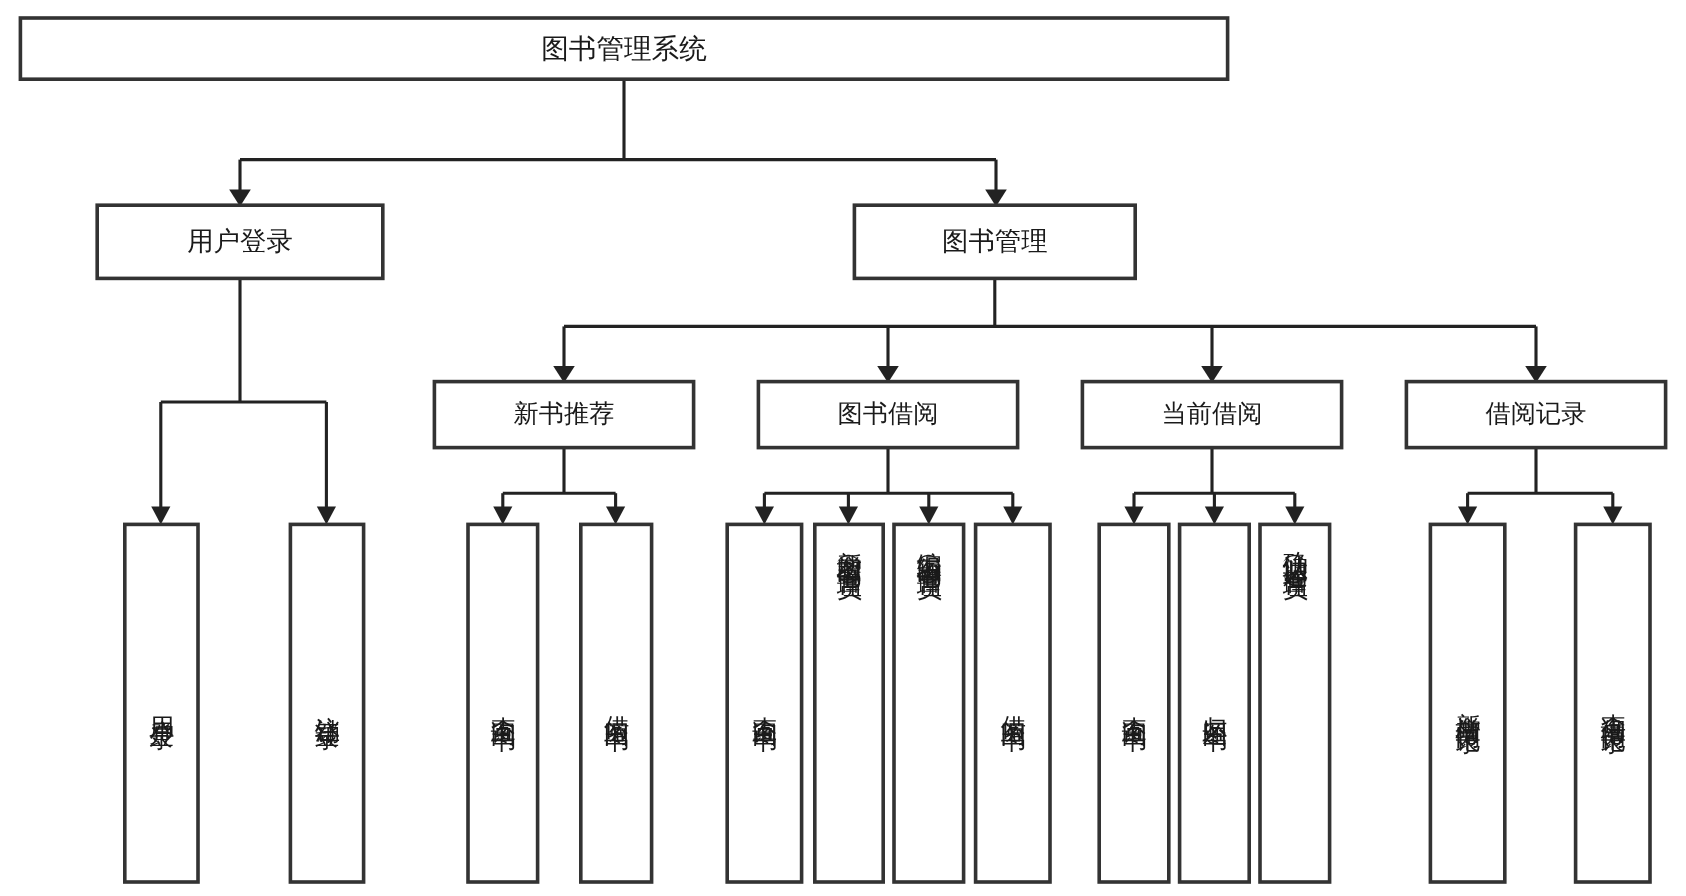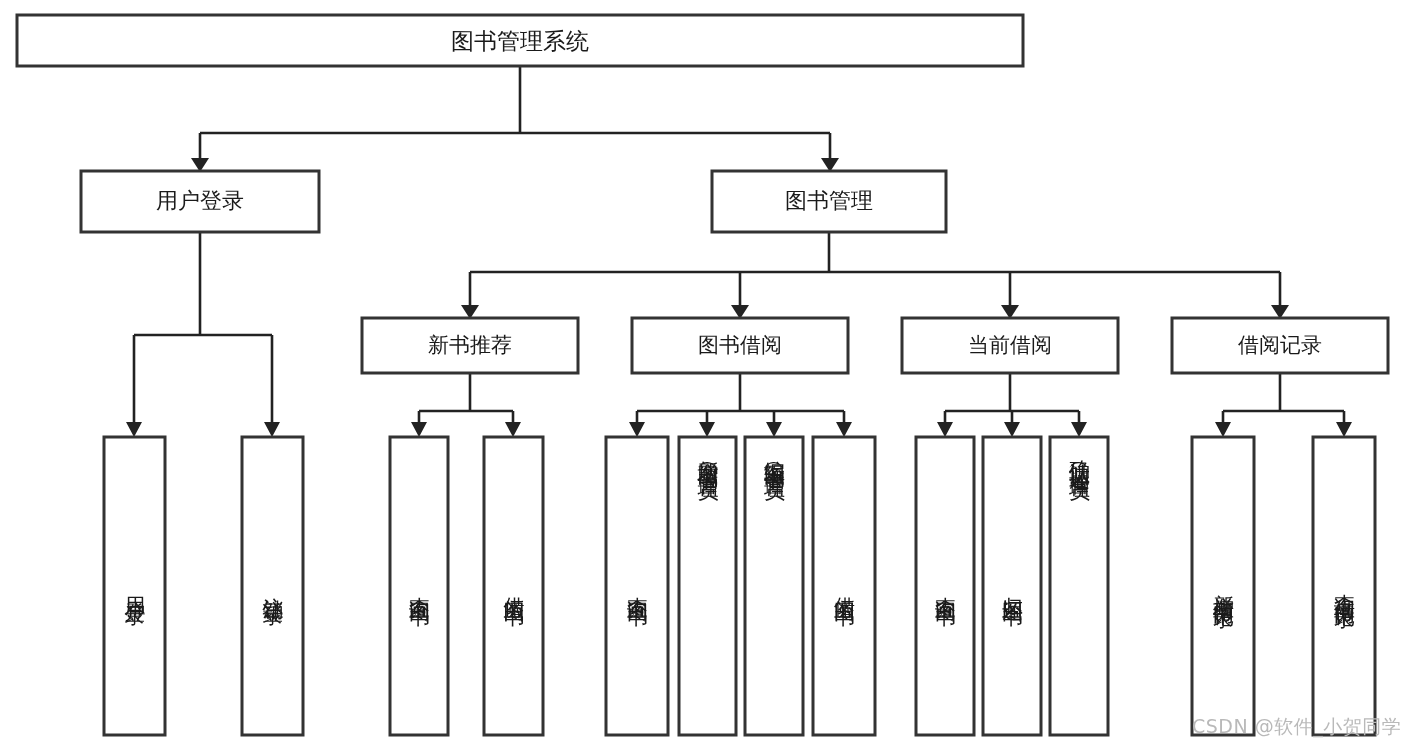--- a/index.html
+++ b/index.html
@@ -204,14 +204,13 @@
   <div class="leaf" style="left:1050px;top:437px;width:58px;height:298px;">
     <span class="leaf-text" style="justify-content:flex-start;padding-top:6px;">确认归还（管理员）</span>
   </div>
   <div class="leaf" style="left:1192px;top:437px;width:62px;height:298px;">
     <span class="leaf-text">新增借阅记录</span>
   </div>
   <div class="leaf" style="left:1313px;top:437px;width:62px;height:298px;">
     <span class="leaf-text">查询借阅记录</span>
   </div>
 
-  <div class="watermark">CSDN @软件_小贺同学</div>
 </div>
 
 </body></html>

